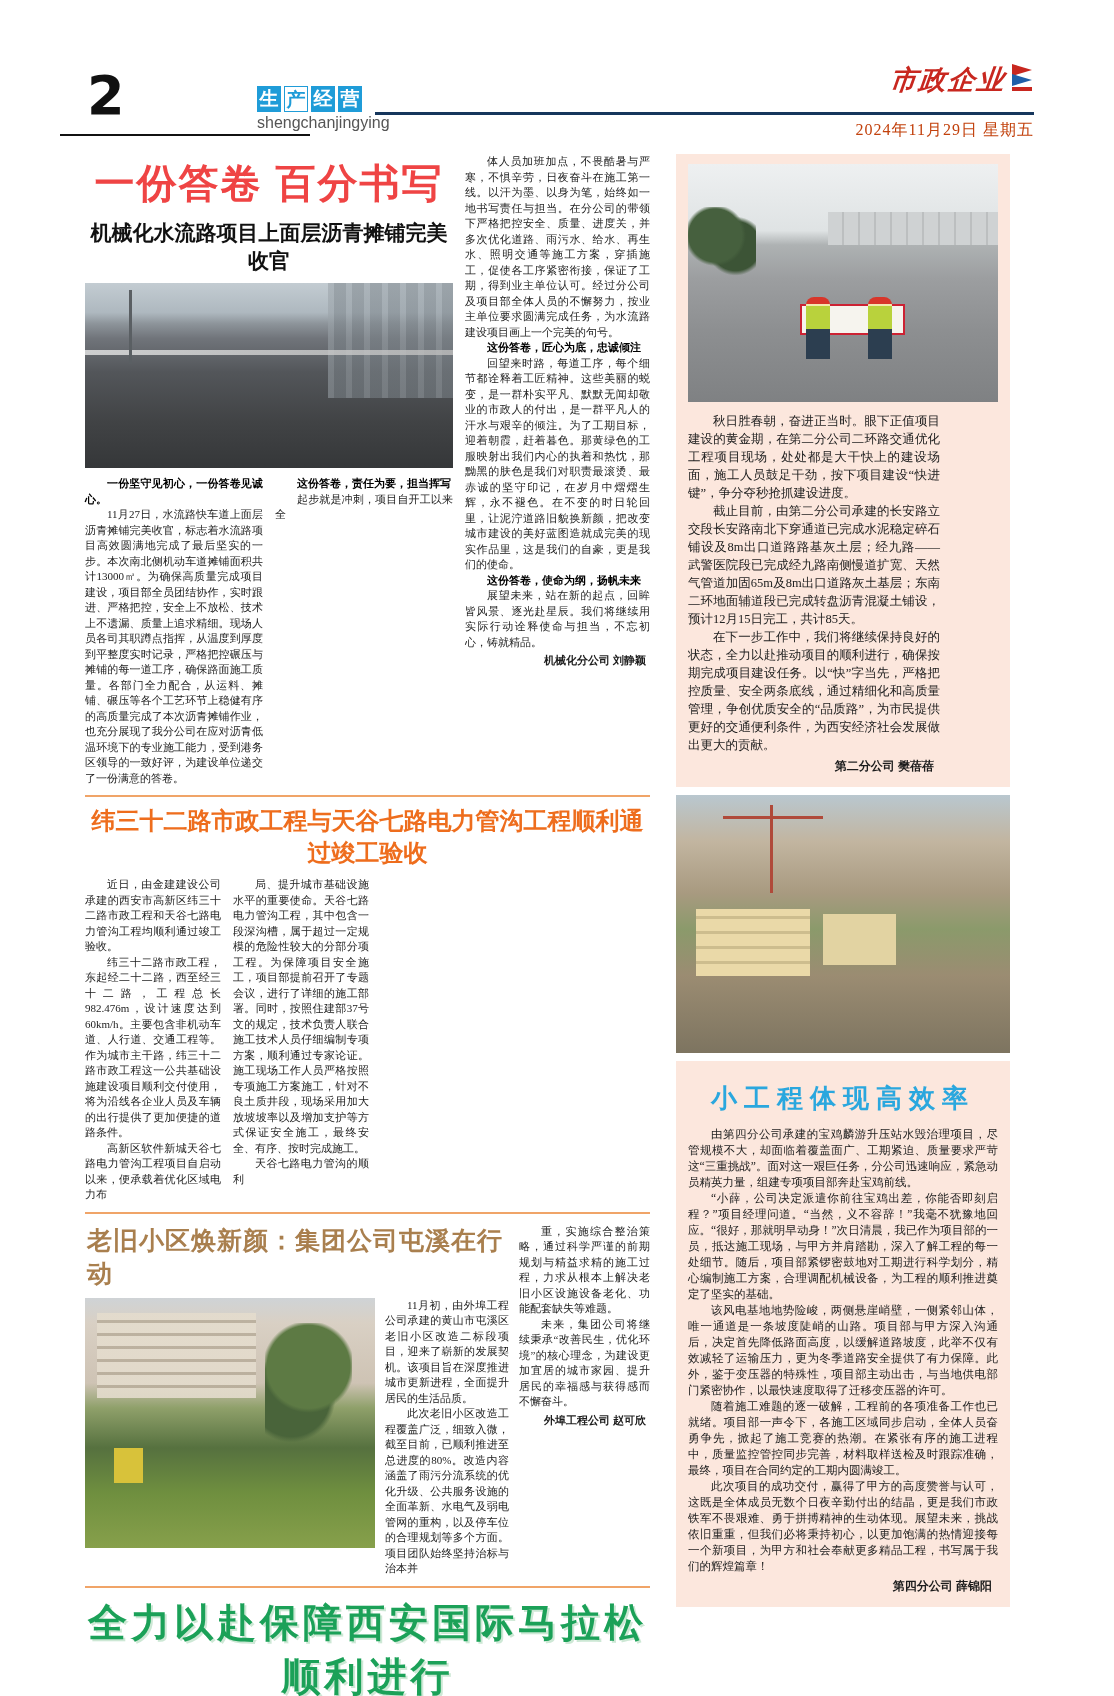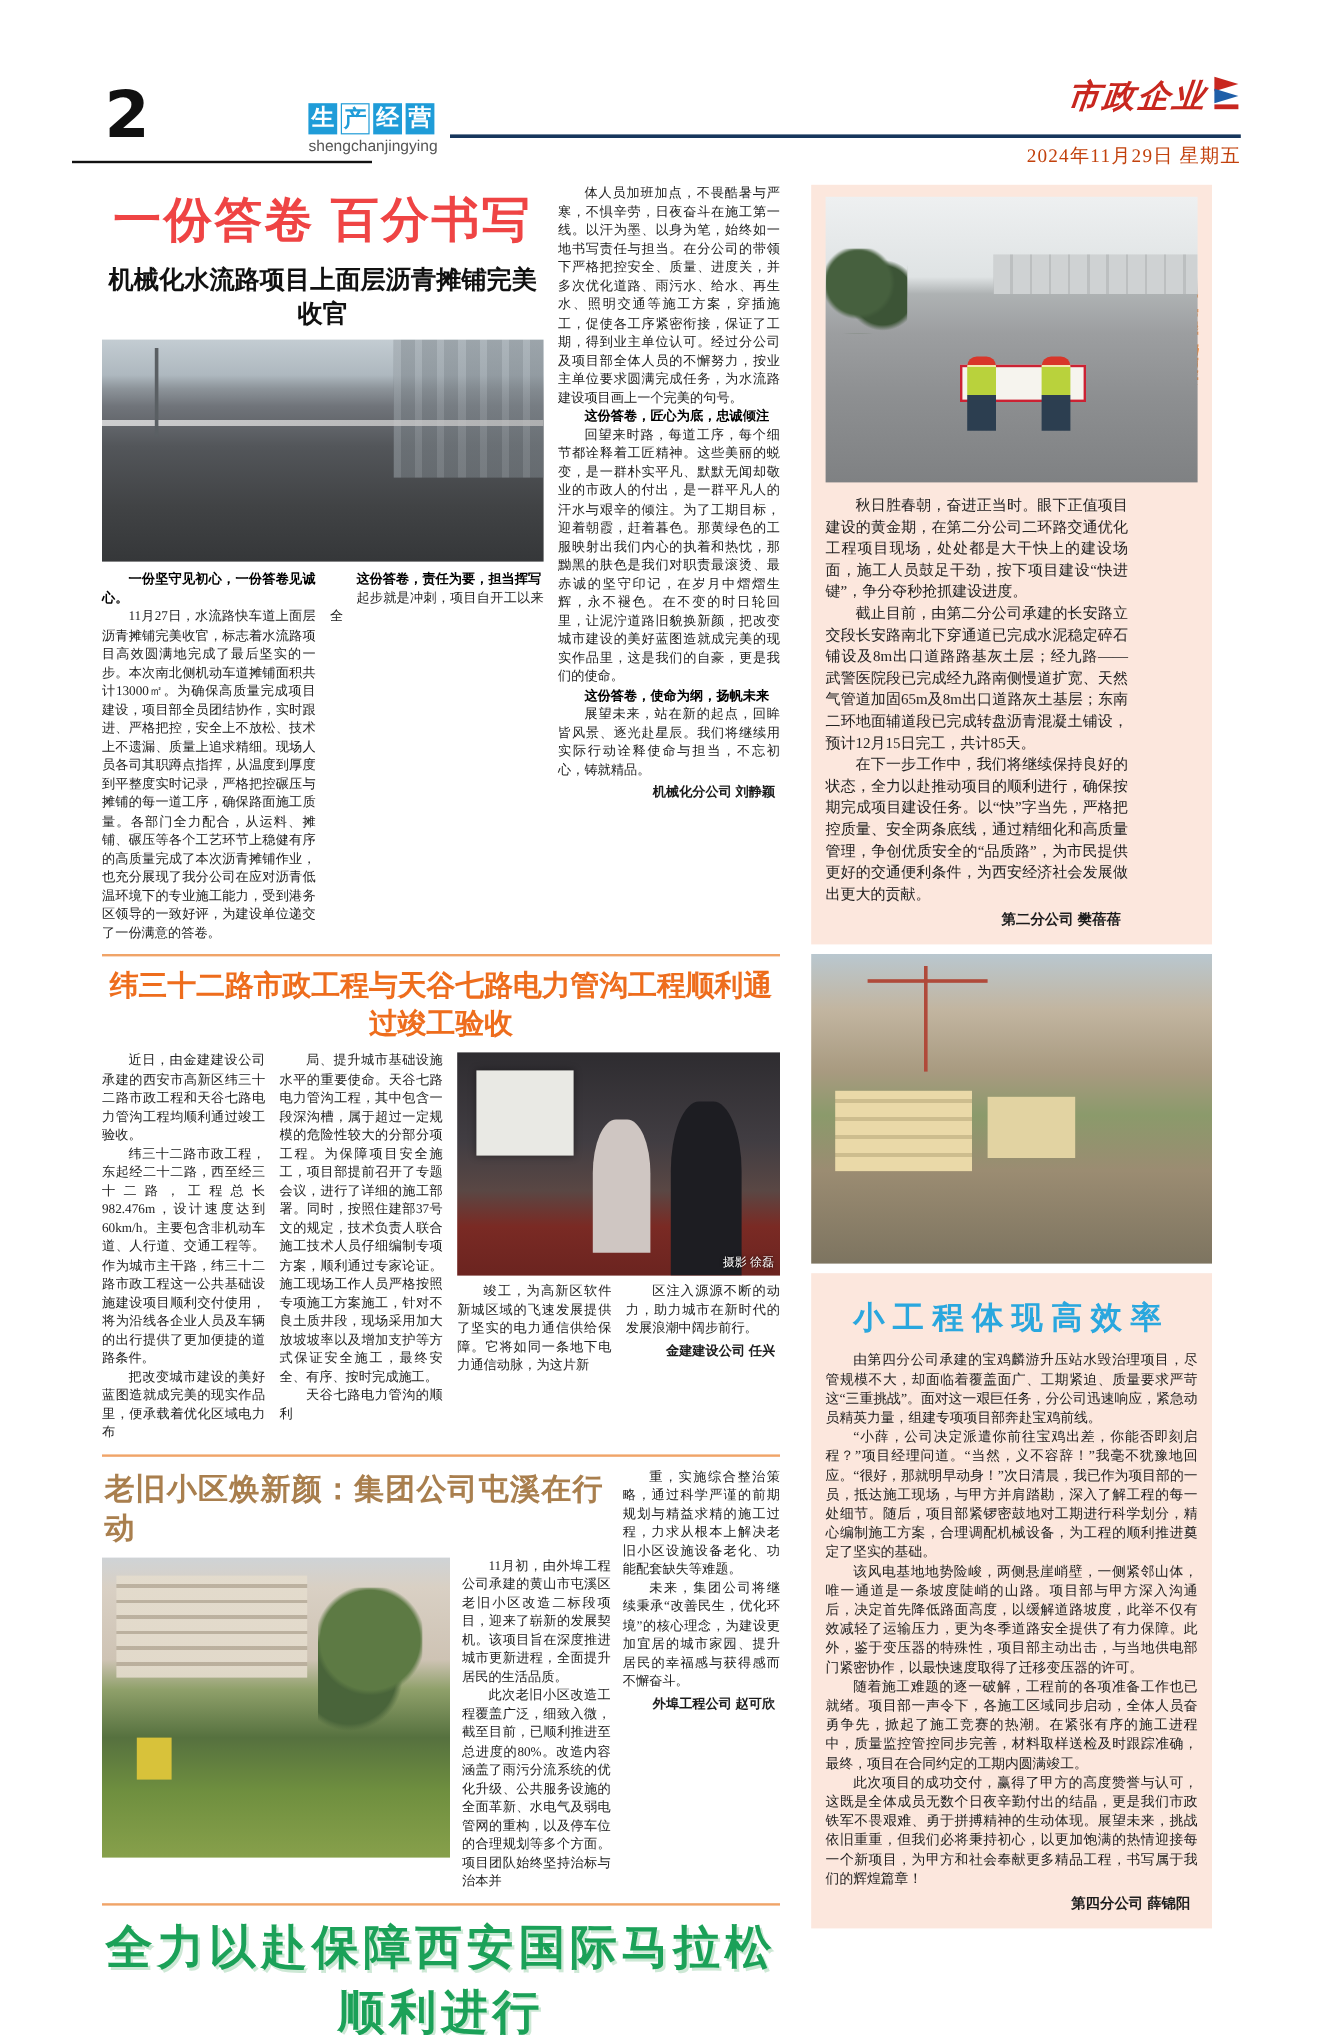--- a/index.html
+++ b/index.html
@@ -13,21 +13,21 @@
   
   .hdr { position:relative; height:72px; }
   .page-num { position:absolute; left:2px; top:-14px; font-family:"DejaVu Sans","Liberation Sans",sans-serif; font-size:54px; font-weight:bold; color:#111; }
   .page-num-rule { position:absolute; left:-25px; top:56px; width:250px; height:2px; background:#111; }
   .banner { position:absolute; left:172px; top:8px; }
   .banner-boxes { display:flex; gap:3px; }
   .bchar { display:inline-block; width:24px; height:26px; line-height:26px; text-align:center;
     font-family:"Liberation Sans","DejaVu Sans",sans-serif; font-weight:bold; font-size:19px;
     background:#1f9cd8; color:#fff; }
   .bchar.alt { background:#fff; color:#1f9cd8; border:1px solid #1f9cd8; }
-  .pinyin { margin-top:2px; font-family:"Liberation Sans","DejaVu Sans",sans-serif; font-size:13px; color:#555; }
+  .pinyin { margin-top:2px; font-family:"Liberation Sans","DejaVu Sans",sans-serif; font-size:16px; color:#555; }
   .hdr-rule { position:absolute; left:290px; top:34px; right:0; height:3px; background:#16365c; }
   .date { position:absolute; right:0; top:42px; font-size:16px; color:#c2410c; letter-spacing:1px; }
   .masthead { position:absolute; right:0; top:-16px; display:flex; align-items:flex-start; gap:4px; }
   .masthead-txt { font-family:"Liberation Serif","DejaVu Serif",serif; font-style:italic; font-weight:bold; font-size:27px; color:#c8271f; letter-spacing:2px; transform:skewX(-6deg); }
   .emblem { width:24px; height:30px; }
   
   .content { display:flex; gap:26px; margin-top:4px; }
   .leftcol { width:565px; flex:none; }
   .sidebar { width:334px; flex:none; display:flex; flex-direction:column; gap:8px; }
   .rule-orange { height:2px; background:#f0a468; margin:9px 0 8px 0; }
@@ -165,38 +165,25 @@
       </section>
 
       <div class="rule-orange"></div>
 
       <section>
         <h2 class="a2-title">纬三十二路市政工程与天谷七路电力管沟工程顺利通过竣工验收</h2>
         <div class="a2-grid">
           <div class="a2-c1">
             <p class="p">近日，由金建建设公司承建的西安市高新区纬三十二路市政工程和天谷七路电力管沟工程均顺利通过竣工验收。</p>
             <p class="p">纬三十二路市政工程，东起经二十二路，西至经三十二路，工程总长982.476m，设计速度达到60km/h。主要包含非机动车道、人行道、交通工程等。作为城市主干路，纬三十二路市政工程这一公共基础设施建设项目顺利交付使用，将为沿线各企业人员及车辆的出行提供了更加便捷的道路条件。</p>
-            <p class="p">把改变城市建设的美好蓝图造就成完美的现实作品里，便承载着优化区域电力布</p>
+            <p class="p">高新区软件新城天谷七路电力管沟工程项目自启动以来，便承载着优化区域电力布</p>
           </div>
           <div class="a2-c2">
             <p class="p">局、提升城市基础设施水平的重要使命。天谷七路电力管沟工程，其中包含一段深沟槽，属于超过一定规模的危险性较大的分部分项工程。为保障项目安全施工，项目部提前召开了专题会议，进行了详细的施工部署。同时，按照住建部37号文的规定，技术负责人联合施工技术人员仔细编制专项方案，顺利通过专家论证。施工现场工作人员严格按照专项施工方案施工，针对不良土质井段，现场采用加大放坡坡率以及增加支护等方式保证安全施工，最终安全、有序、按时完成施工。</p>
             <p class="p">天谷七路电力管沟的顺利</p>
-          </div>
-          <div class="a2-right">
-            <div class="photo ph-a2">
-              <div class="screen"></div>
-              <div class="fig1"></div>
-              <div class="fig2"></div>
-              <span class="caption">摄影 徐磊</span>
-            </div>
-            <div class="a2-cont">
-              <p class="p">竣工，为高新区软件新城区域的飞速发展提供了坚实的电力通信供给保障。它将如同一条地下电力通信动脉，为这片新</p>
-              <p class="p">区注入源源不断的动力，助力城市在新时代的发展浪潮中阔步前行。</p>
-              <p class="byline">金建建设公司 任兴</p>
-            </div>
           </div>
         </div>
       </section>
 
       <div class="rule-orange"></div>
 
       <section>
         <div class="a3-grid">
           <div class="a3-left">
             <h2 class="a3-title">老旧小区焕新颜：集团公司屯溪在行动</h2>

